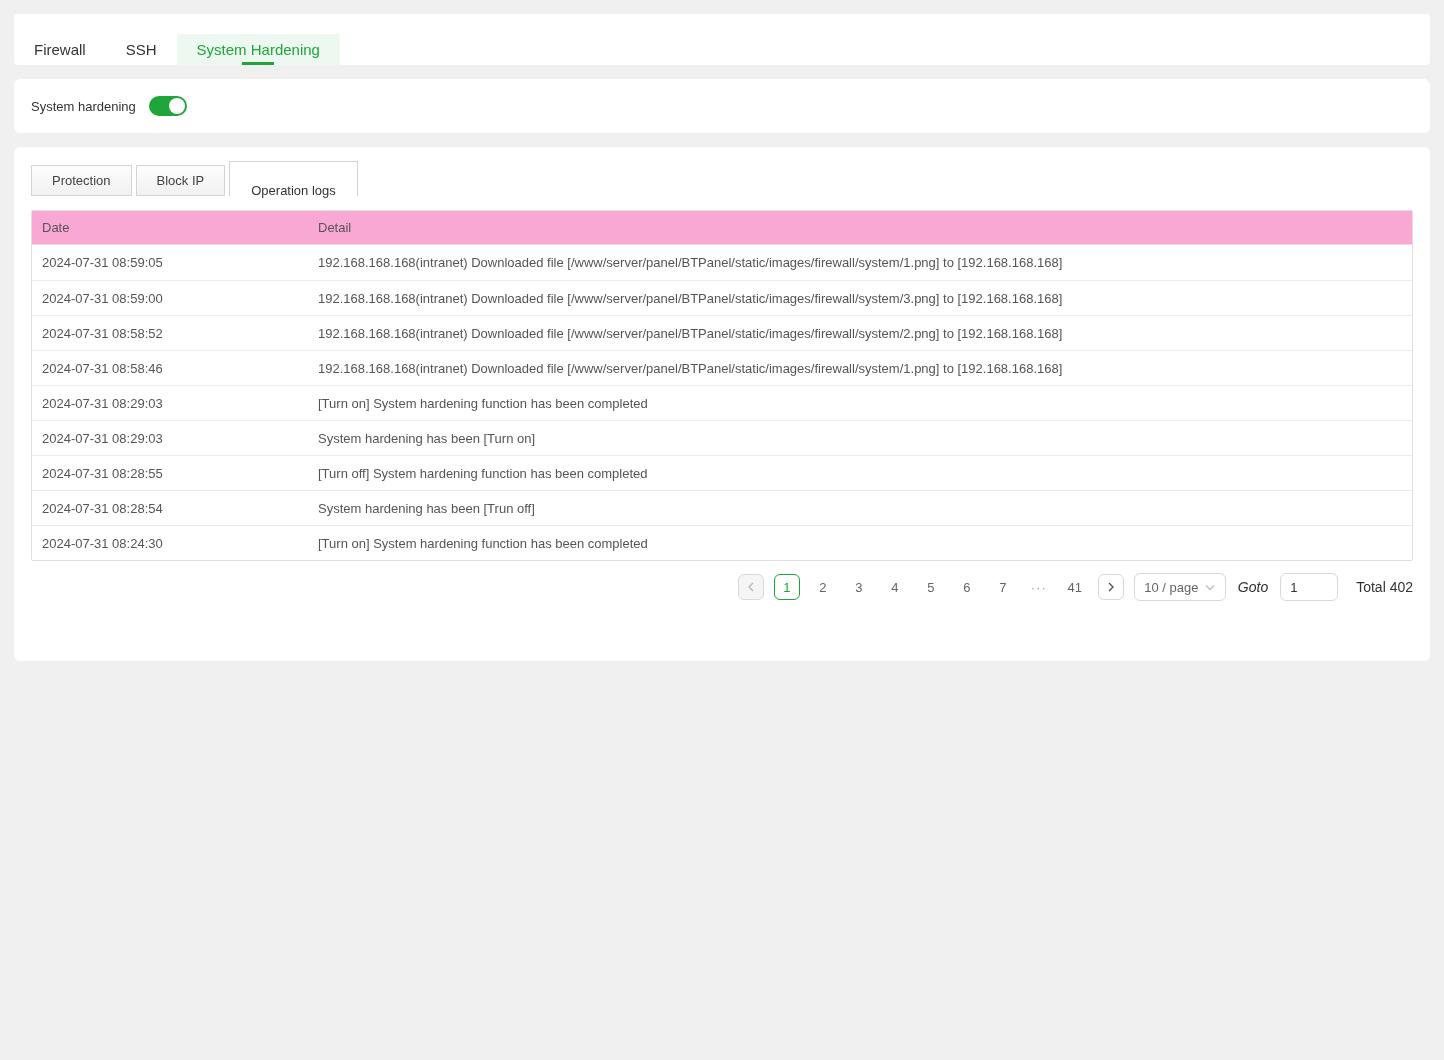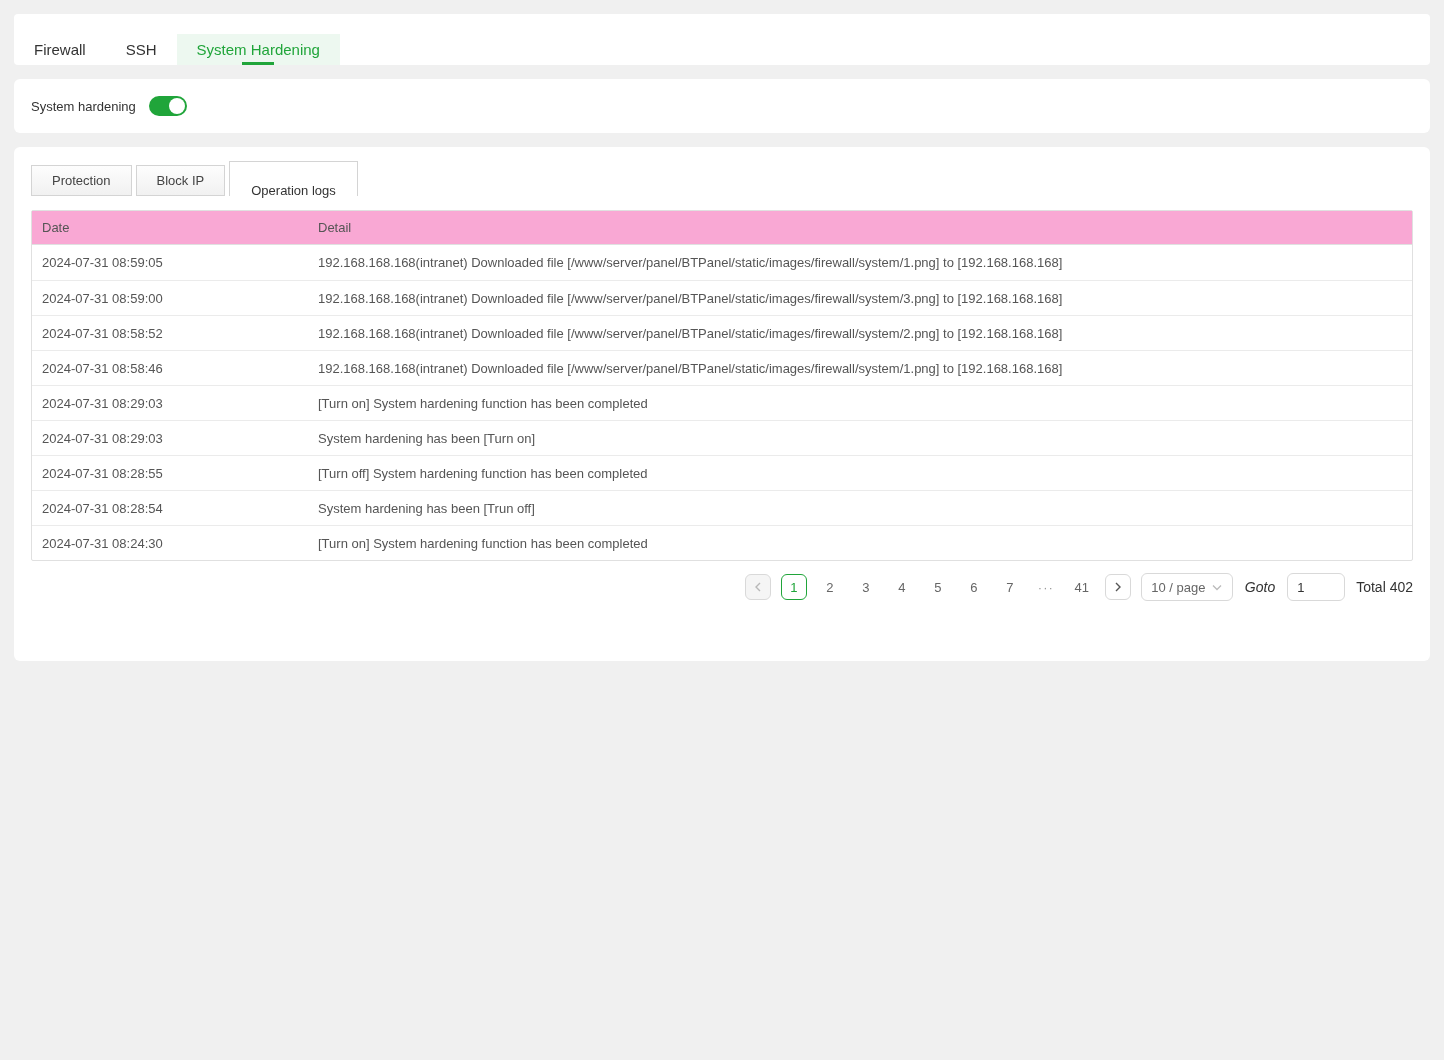--- a/index.html
+++ b/index.html
@@ -84,21 +84,21 @@
   .pg-select {
     width:92px; height:28px; border:1px solid #d9d9d9; border-radius:6px; background:#fff;
     display:flex; align-items:center; justify-content:center; gap:7px; color:#666; cursor:pointer;
   }
   .chev { display:block; }
   .goto-label { color:#333; font-size:14px; margin:0 2px;font-style:italic; }
   .goto-input {
     width:58px; height:28px; border:1px solid #d9d9d9; border-radius:6px; padding:0 9px;
     font-size:13px; color:#333; font-family:"Liberation Sans", sans-serif; outline:none; background:#fff;
   }
-  .total { color:#333; font-size:14px; margin-left:1px; white-space:nowrap; }
+  .total { color:#333; font-size:14px; margin-left:8px; white-space:nowrap; }
 </style>
 </head>
 <body>
 
 <div class="card tabbar">
     <div class="tab">Firewall</div>
     <div class="tab">SSH</div>
     <div class="tab active">System Hardening</div>
   </div>
 

